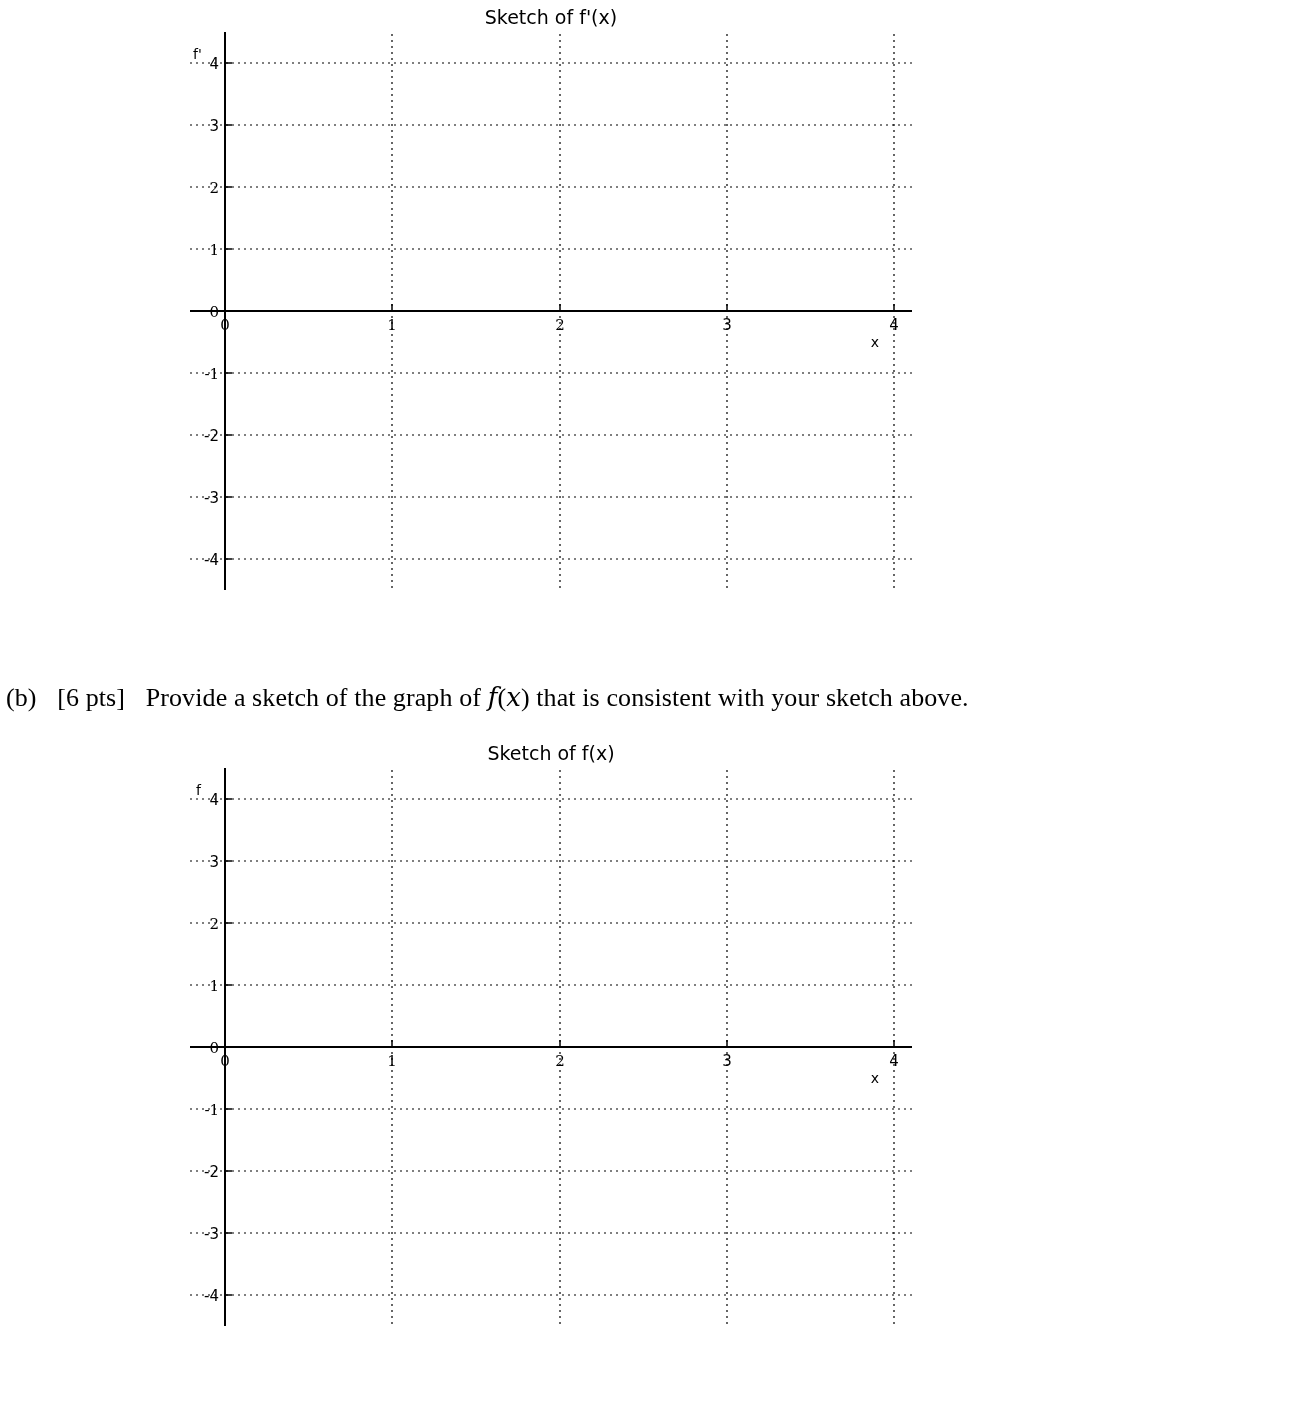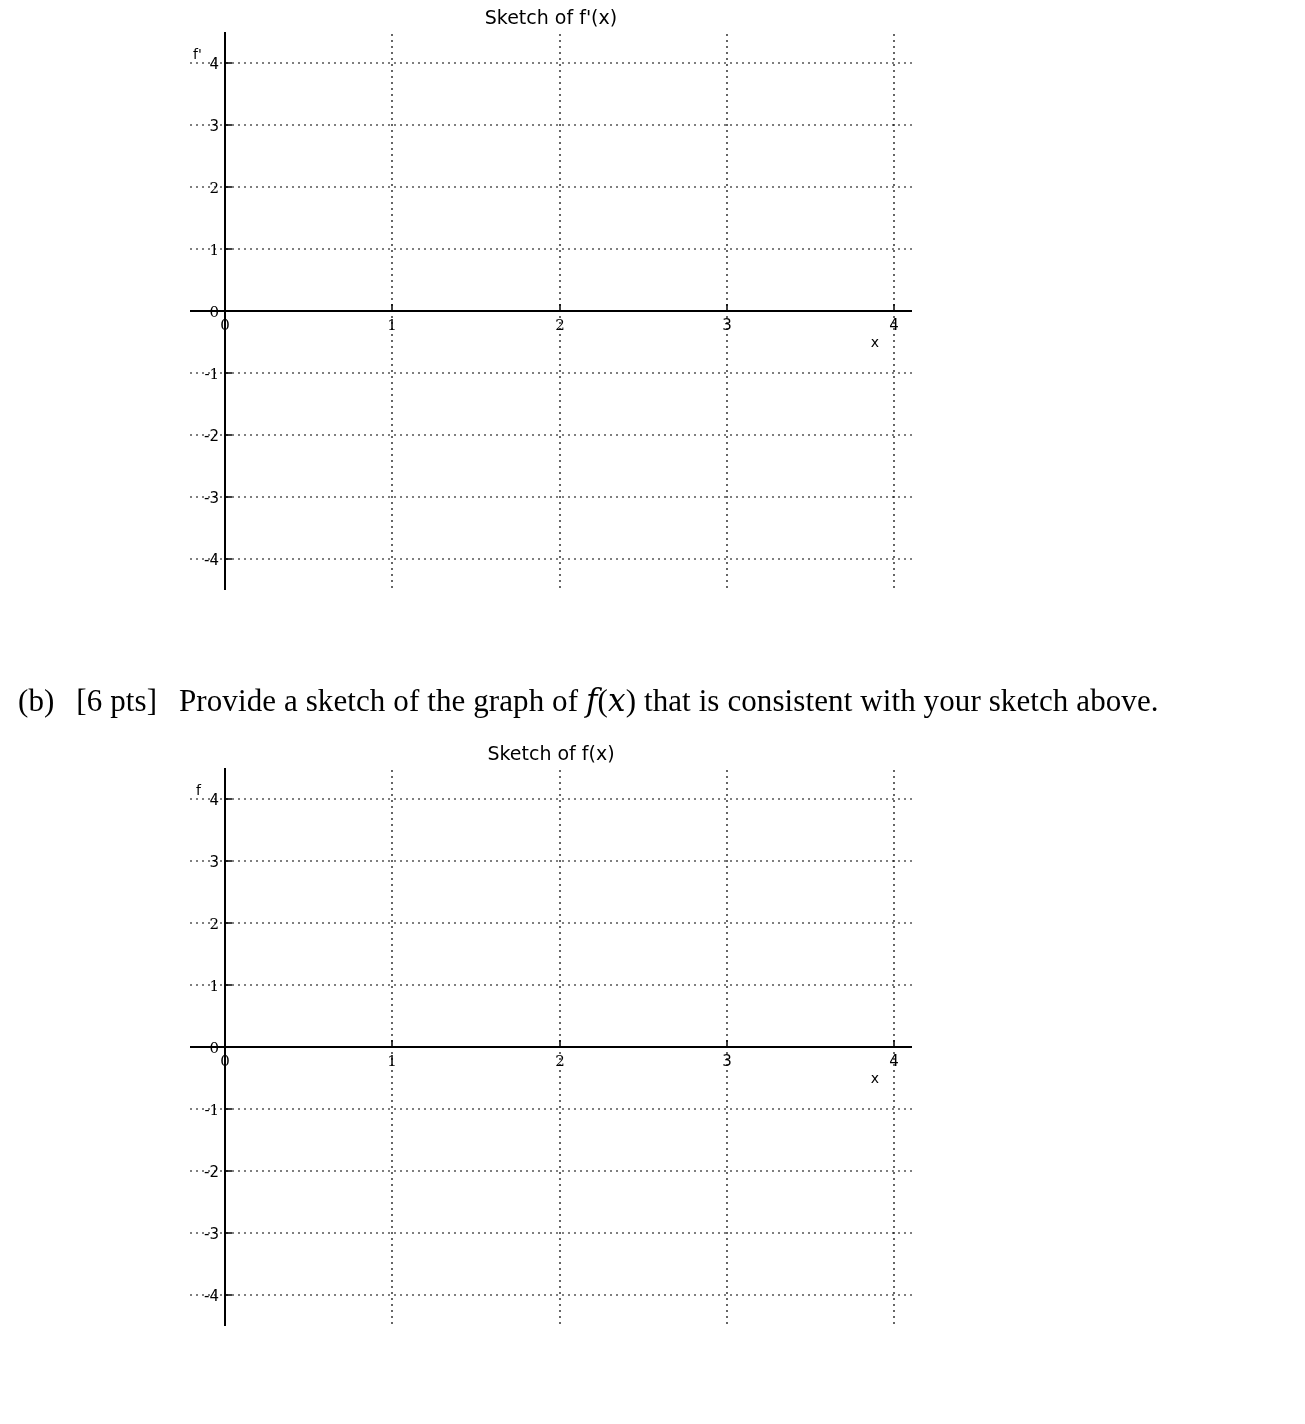--- a/index.html
+++ b/index.html
@@ -1,19 +1,19 @@
 <!DOCTYPE html>
 <html><head>
 <meta charset="utf-8">
 <style>
   html, body { margin: 0; padding: 0; background: #ffffff; }
   body { width: 1305px; height: 1424px; position: relative; overflow: hidden; font-family: "DejaVu Sans", sans-serif; color: #000; }
   .chart { position: absolute; left: 0; width: 1305px; padding-left: 8px; }
   .chart svg { position: absolute; left: 0; top: 0; }
-  .question { position: absolute; left: 18px; top: 682px; font-family: "Liberation Serif", "DejaVu Serif", serif; font-size: 31px; white-space: nowrap; letter-spacing: 0.1px; }
+  .question { position: absolute; left: 6px; top: 682px; font-family: "Liberation Serif", "DejaVu Serif", serif; font-size: 26px; white-space: nowrap; letter-spacing: 0.1px; }
   .question .gap { display: inline-block; width: 14px; }
   .question i { font-family: "DejaVu Serif", serif; font-style: italic; }
 </style>
 </head>
 <body>
 
 <div class="chart" style="top:0; height:600px;">
   <svg width="1305" height="600">
     <text x="551" y="24" font-family="DejaVu Sans, sans-serif" font-size="19" text-anchor="middle">Sketch of f'(x)</text>
 

